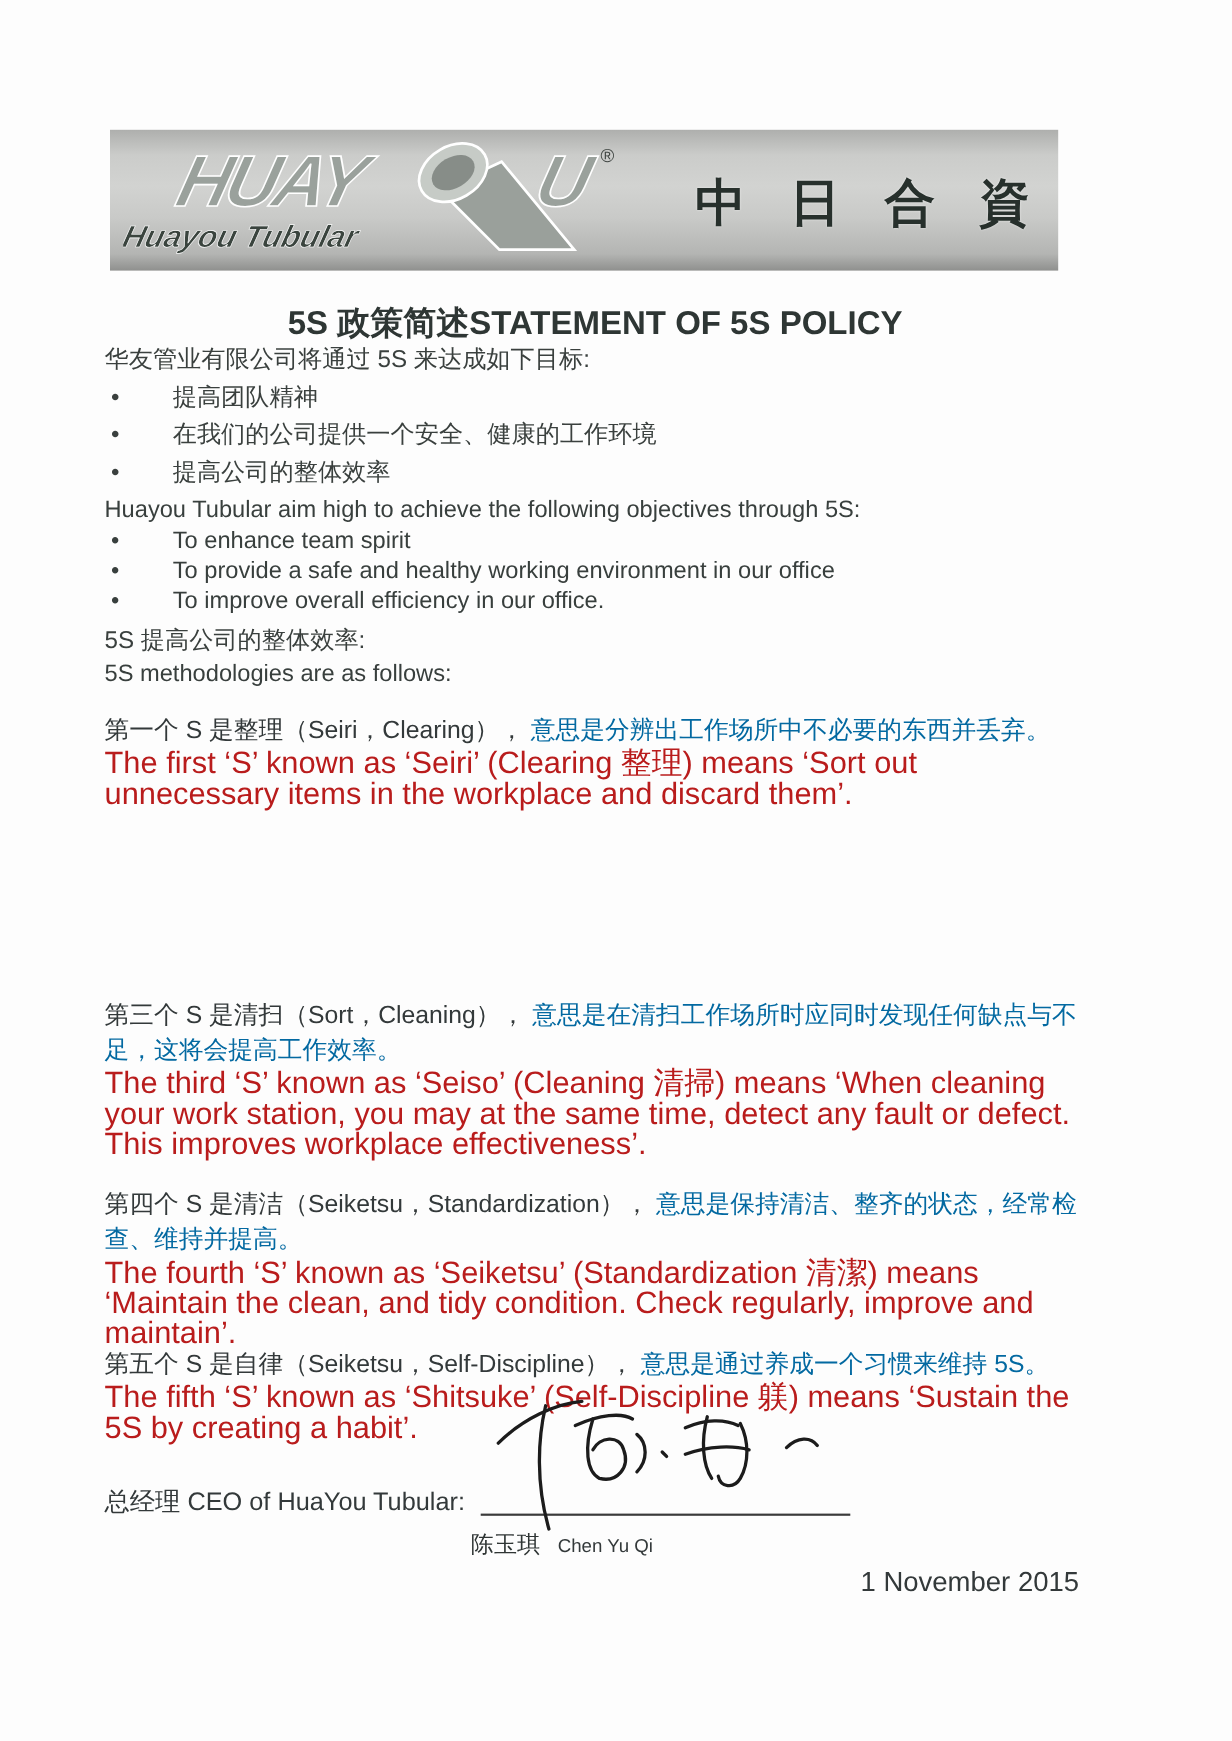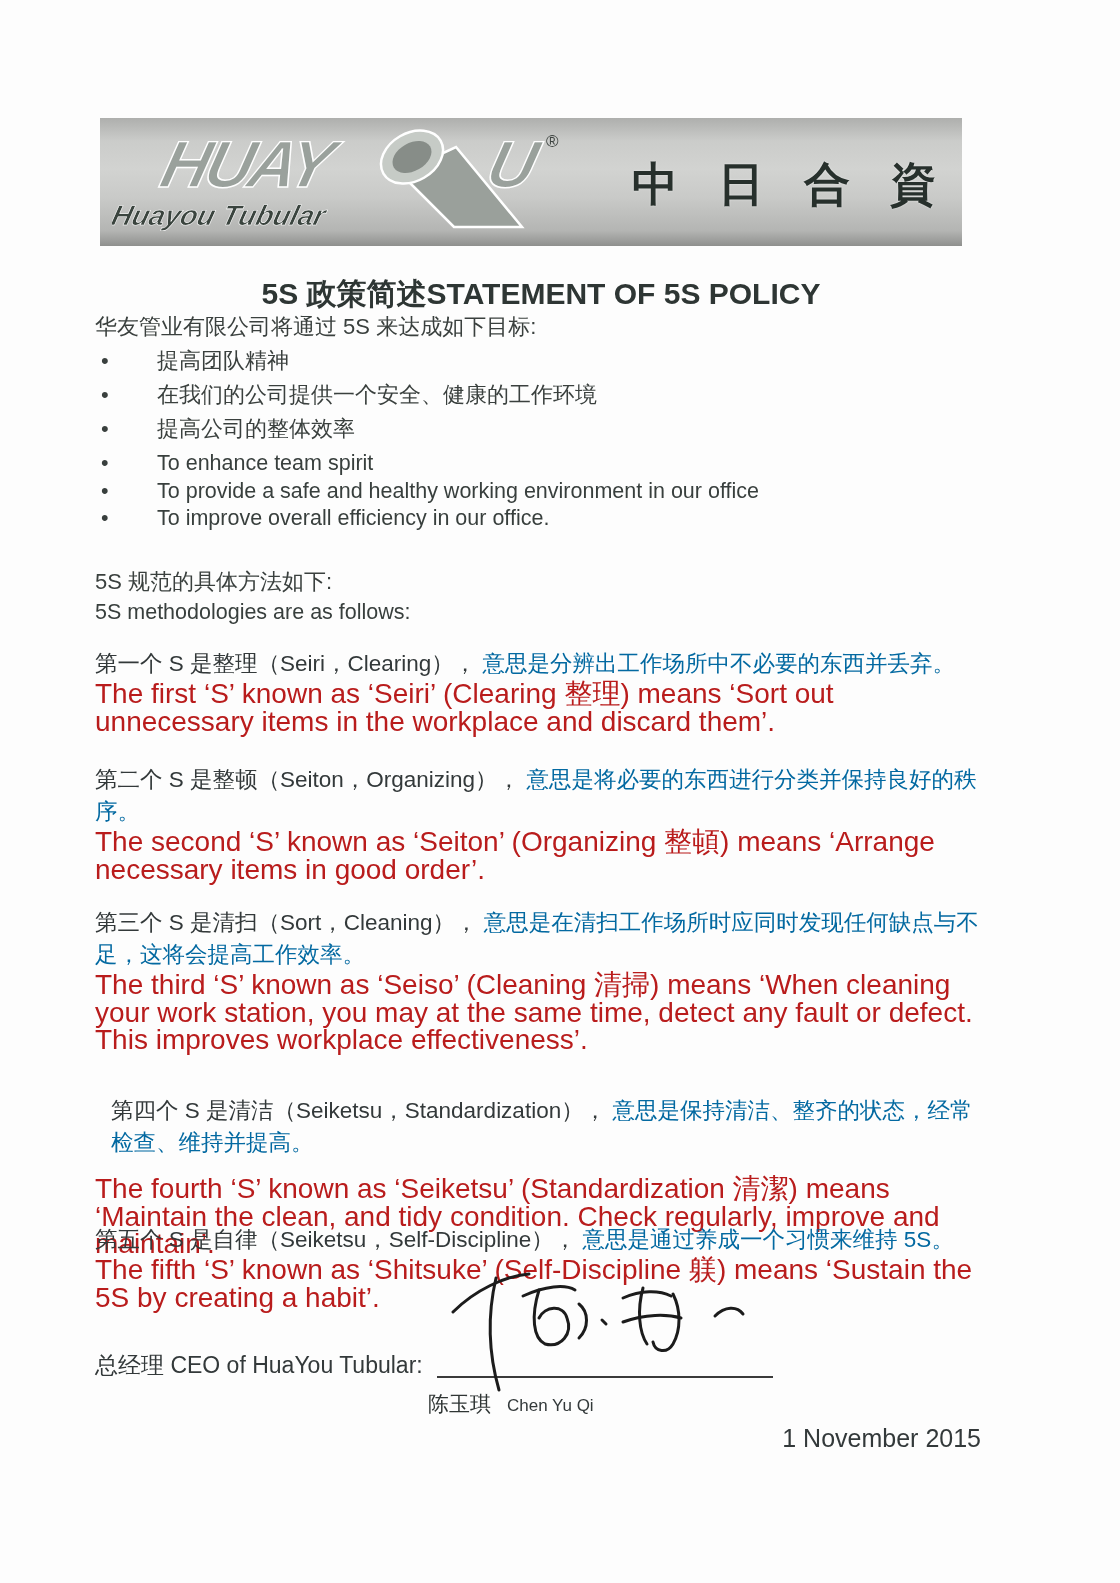--- a/index.html
+++ b/index.html
@@ -87,56 +87,53 @@
       <span class="dot">•</span>
       <span>在我们的公司提供一个安全、健康的工作环境</span>
     </div>
     <div class="zh-row bullet-row">
       <span class="dot">•</span>
       <span>提高公司的整体效率</span>
     </div>
   </section>
 
   <section class="abs" style="top:450px">
+    <div class="en-row">Huayou Tubular aim high to achieve the following objectives through 5S:</div>
     <div class="en-row bullet-row">
       <span class="dot">•</span>
       <span>To enhance team spirit</span>
     </div>
     <div class="en-row bullet-row">
       <span class="dot">•</span>
       <span>To provide a safe and healthy working environment in our office</span>
     </div>
     <div class="en-row bullet-row">
       <span class="dot">•</span>
       <span>To improve overall efficiency in our office.</span>
     </div>
   </section>
 
   <section class="abs methods" style="top:566px">
-    <div class="zh-row">5S 规范的具体方法如下:</div>
+    <div class="zh-row">5S 提高公司的整体效率:</div>
     <div class="en-row">5S methodologies are as follows:</div>
   </section>
 
   <section class="abs s-section" style="top:648px">
     <p class="zh-line" style="margin:0"><span class="dark">第一个 S 是整理（Seiri，Clearing）， </span><span class="light">意思是分辨出工作场所中不必要的东西并丢弃。</span></p>
     <p class="en-line" style="margin:0">The first ‘S’ known as ‘Seiri’ (Clearing 整理) means ‘Sort out unnecessary items in the workplace and discard them’.</p>
   </section>
 
-  <section class="abs s-section" style="top:764px">
-    <p class="zh-line" style="margin:0"><span class="dark">第二个 S 是整顿（Seiton，Organizing）， </span><span class="light">意思是将必要的东西进行分类并保持良好的秩序。</span></p>
-    <p class="en-line" style="margin:0">The second ‘S’ known as ‘Seiton’ (Organizing 整頓) means ‘Arrange necessary items in good order’.</p>
-  </section>
 
   <section class="abs s-section" style="top:907px">
     <p class="zh-line" style="margin:0"><span class="dark">第三个 S 是清扫（Sort，Cleaning）， </span><span class="light">意思是在清扫工作场所时应同时发现任何缺点与不足，这将会提高工作效率。</span></p>
     <p class="en-line" style="margin:0">The third ‘S’ known as ‘Seiso’ (Cleaning 清掃) means ‘When cleaning your work station, you may at the same time, detect any fault or defect. This improves workplace effectiveness’.</p>
   </section>
 
   <section class="abs s-section" style="top:1079px">
-    <p class="zh-line" style="margin:16px"><span class="dark">第四个 S 是清洁（Seiketsu，Standardization）， </span><span class="light">意思是保持清洁、整齐的状态，经常检查、维持并提高。</span></p>
+    <p class="zh-line" style="margin:0"><span class="dark">第四个 S 是清洁（Seiketsu，Standardization）， </span><span class="light">意思是保持清洁、整齐的状态，经常检查、维持并提高。</span></p>
     <p class="en-line" style="margin:0">The fourth ‘S’ known as ‘Seiketsu’ (Standardization 清潔) means ‘Maintain the clean, and tidy condition. Check regularly, improve and maintain’.</p>
   </section>
 
   <section class="abs s-section" style="top:1224px">
     <p class="zh-line" style="margin:0"><span class="dark">第五个 S 是自律（Seiketsu，Self-Discipline）， </span><span class="light">意思是通过养成一个习惯来维持 5S。</span></p>
     <p class="en-line" style="margin:0">The fifth ‘S’ known as ‘Shitsuke’ (Self-Discipline 躾) means ‘Sustain the 5S by creating a habit’.</p>
   </section>
 
   <div class="sig-label">总经理 CEO of HuaYou Tubular:</div>
   <div class="sig-line"></div>

